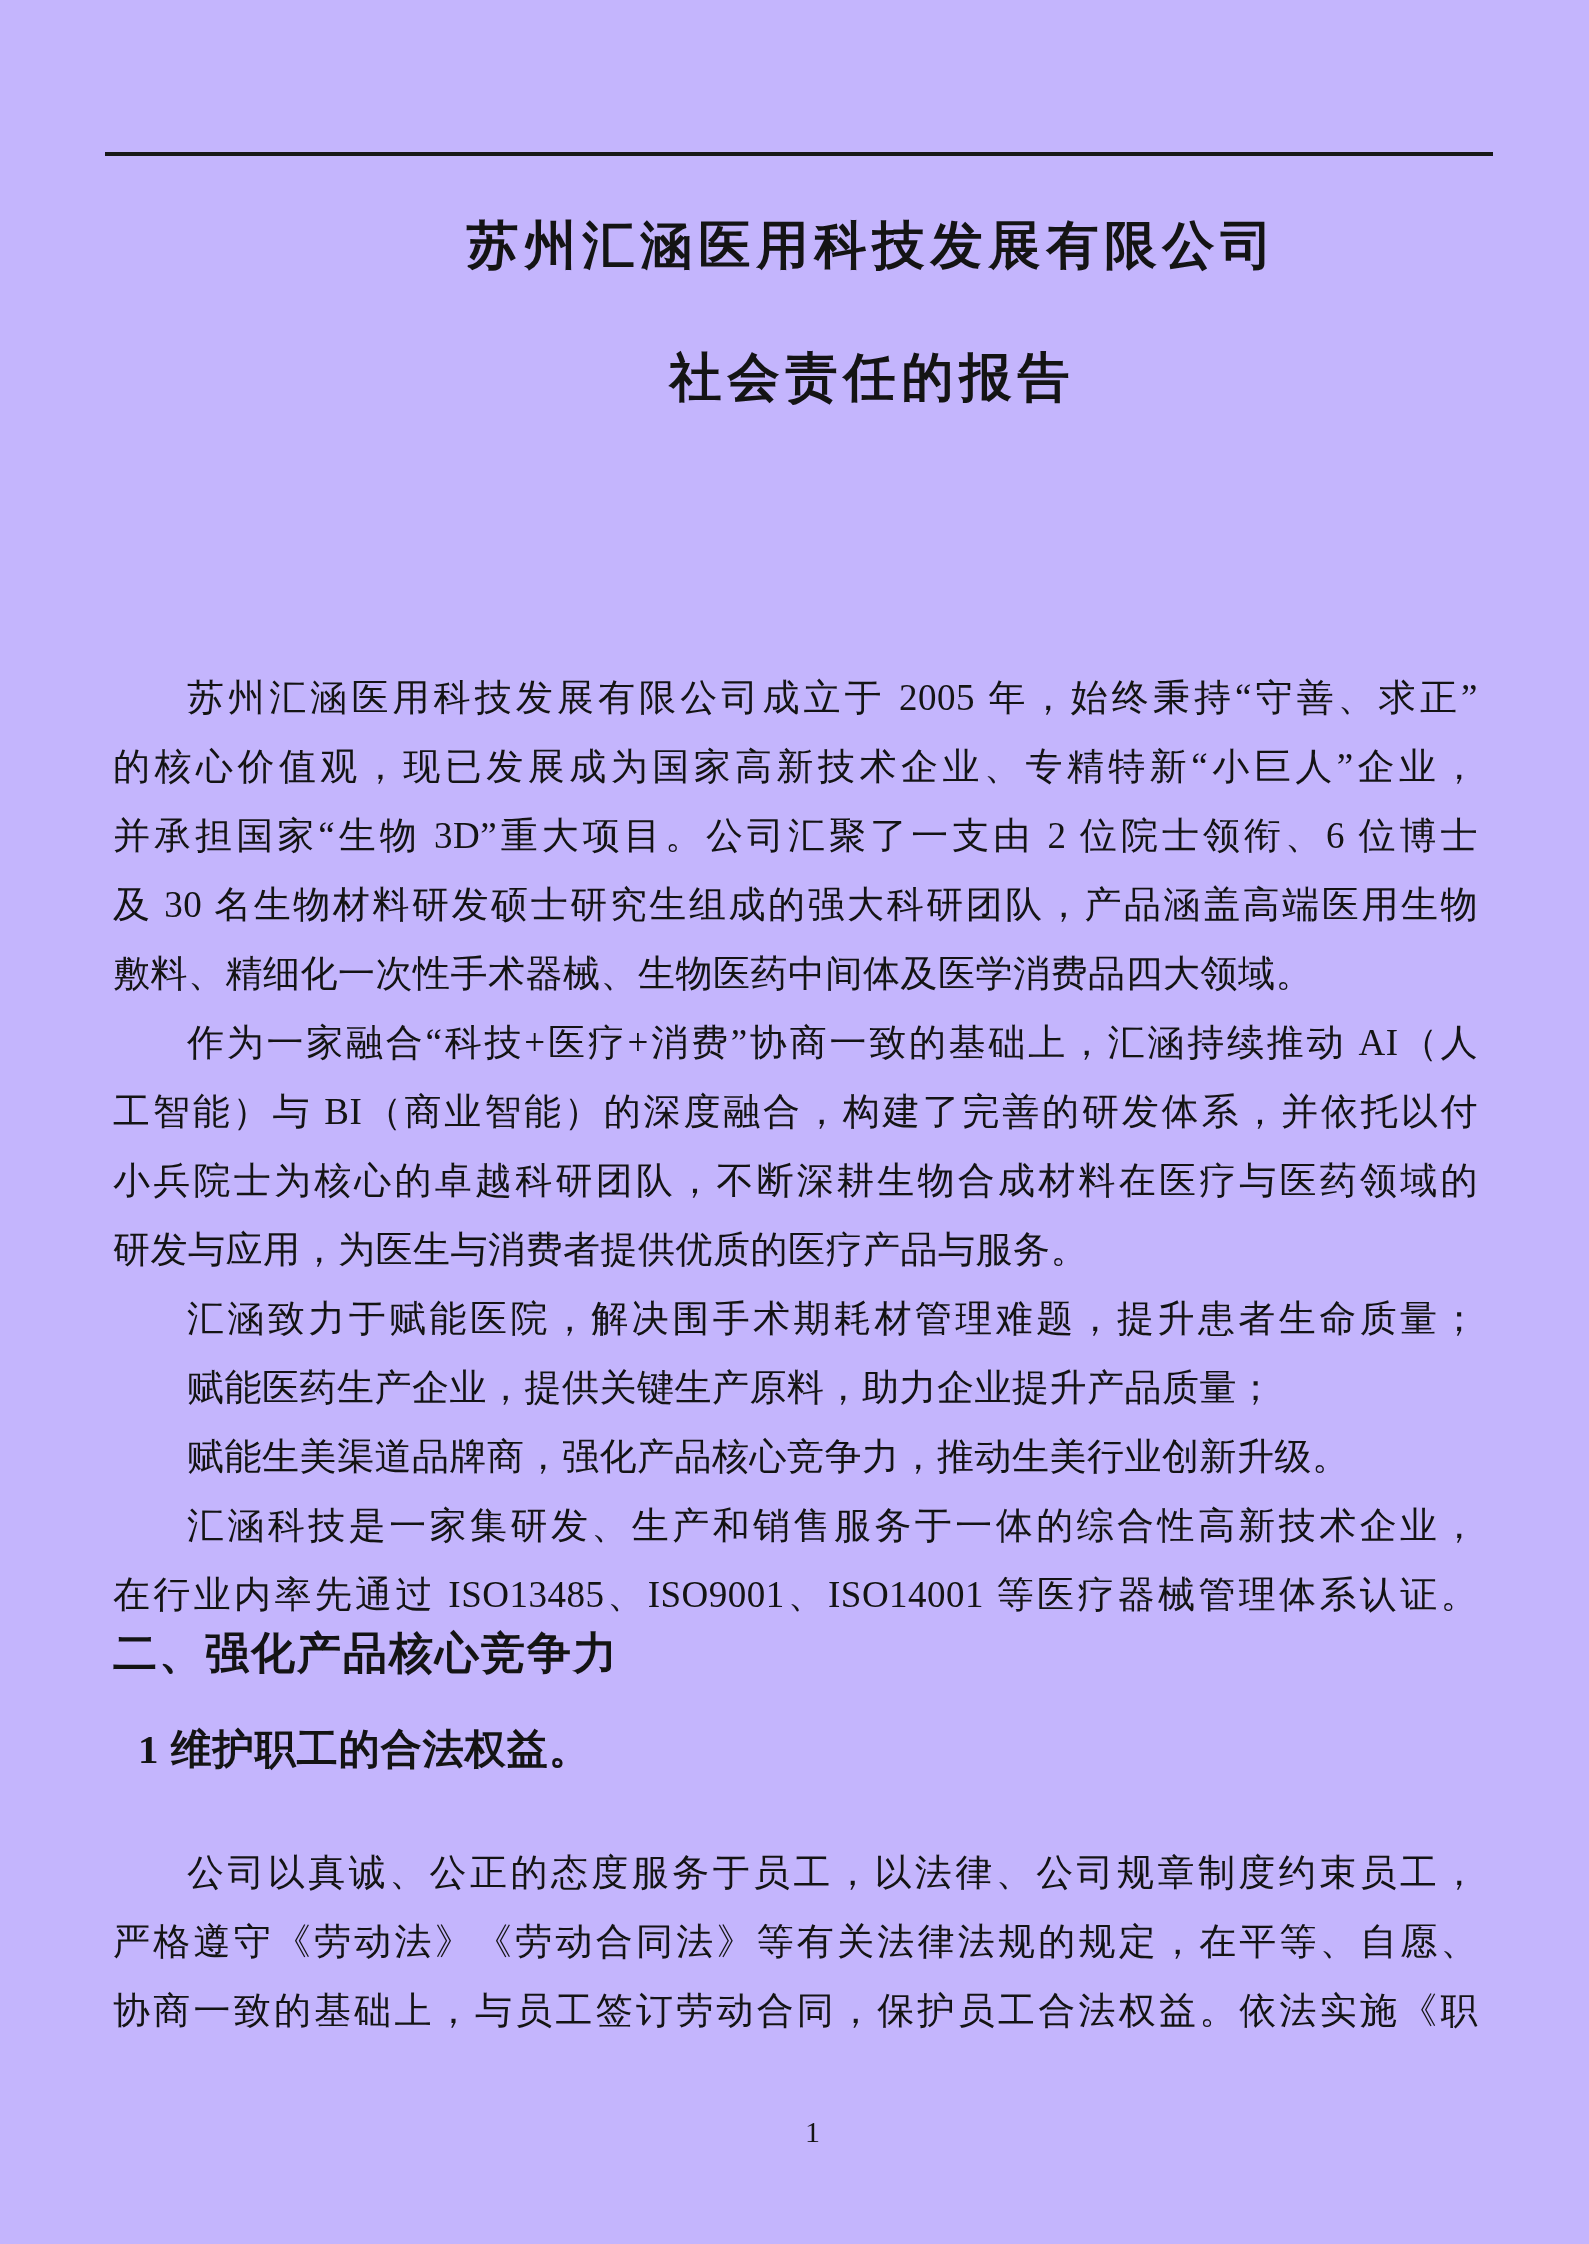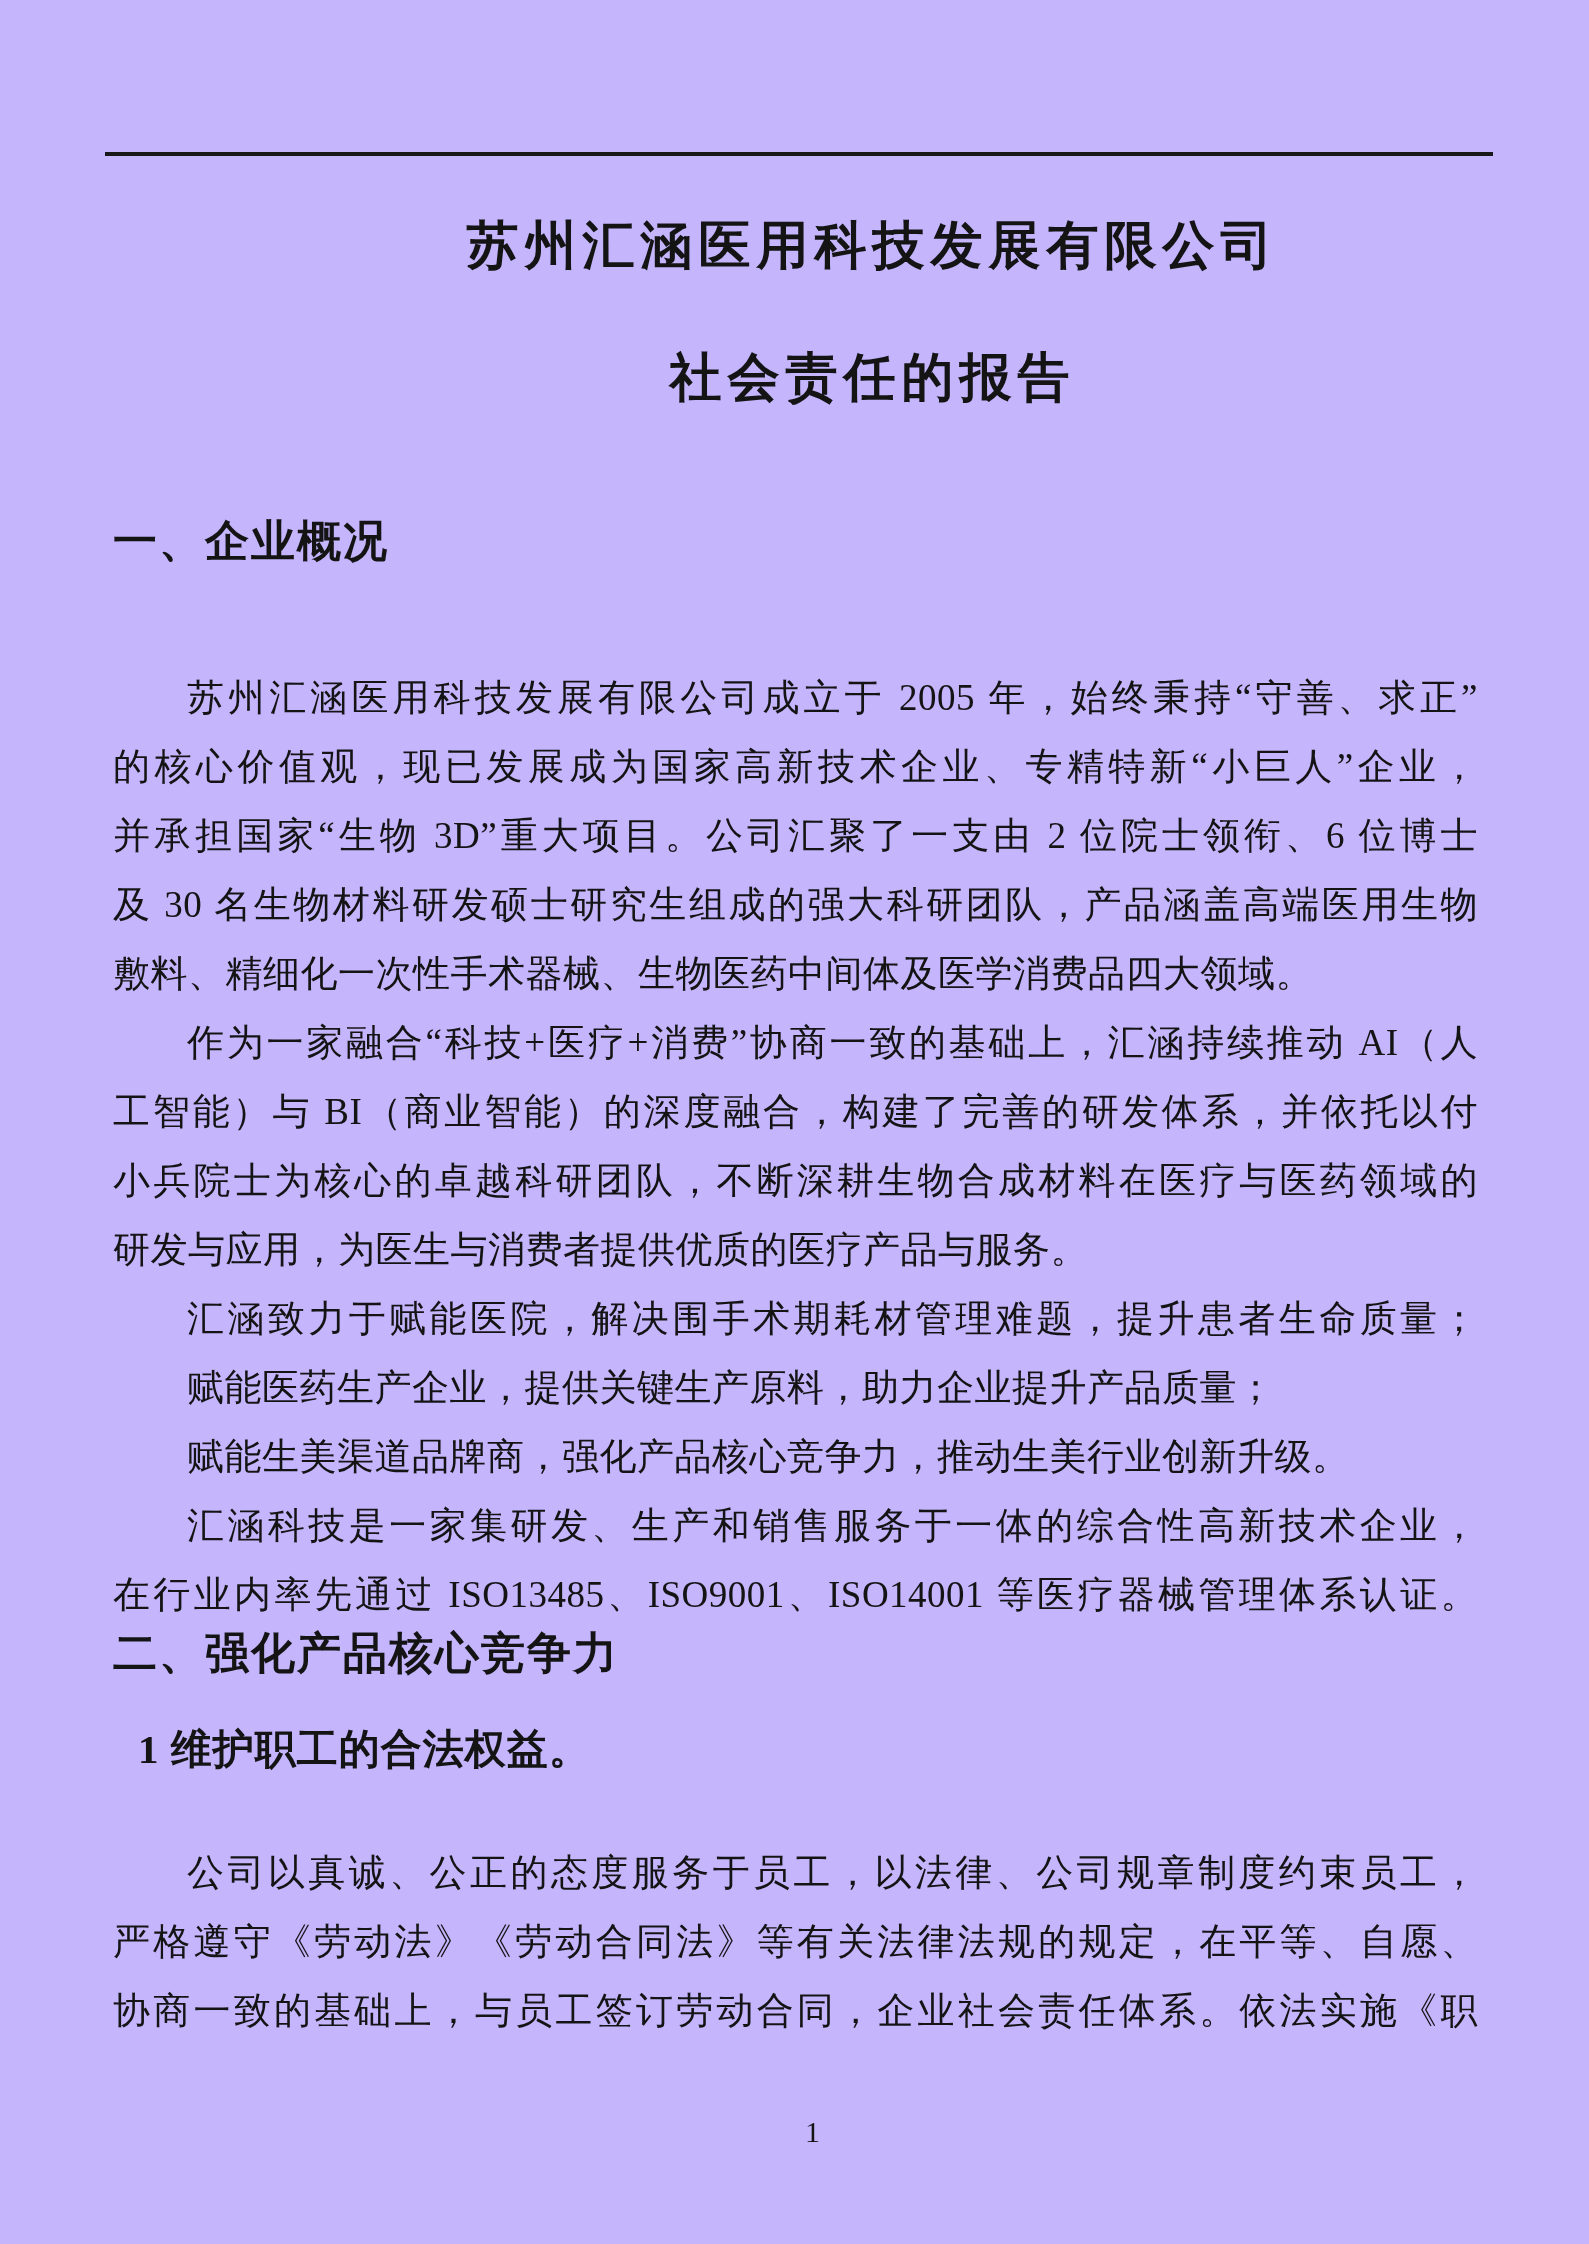--- a/index.html
+++ b/index.html
@@ -98,21 +98,20 @@
 </head>
 <body>
 
 <div class="page">
 
   <div class="top-rule"></div>
 
   <div class="doc-title line1">苏州汇涵医用科技发展有限公司</div>
   <div class="doc-title line2">社会责任的报告</div>
 
-  <div class="section-heading heading-one">一、企业概况</div>
 
   <div class="body-block block-1">
 
     <div class="ln fill ind">苏州汇涵医用科技发展有限公司成立于 2005 年，始终秉持“守善、求正”</div>
     <div class="ln fill">的核心价值观，现已发展成为国家高新技术企业、专精特新“小巨人”企业，</div>
     <div class="ln fill">并承担国家“生物 3D”重大项目。公司汇聚了一支由 2 位院士领衔、6 位博士</div>
     <div class="ln fill">及 30 名生物材料研发硕士研究生组成的强大科研团队，产品涵盖高端医用生物</div>
     <div class="ln">敷料、精细化一次性手术器械、生物医药中间体及医学消费品四大领域。</div>
 
     <div class="ln fill ind">作为一家融合“科技+医疗+消费”协商一致的基础上，汇涵持续推动 AI（人</div>
@@ -129,18 +128,18 @@
   </div>
 
   <div class="section-heading heading-two">二、强化产品核心竞争力</div>
 
   <div class="sub-heading sub-heading-1">1 维护职工的合法权益。</div>
 
   <div class="body-block block-2">
 
     <div class="ln fill ind">公司以真诚、公正的态度服务于员工，以法律、公司规章制度约束员工，</div>
     <div class="ln fill">严格遵守《劳动法》《劳动合同法》等有关法律法规的规定，在平等、自愿、</div>
-    <div class="ln fill">协商一致的基础上，与员工签订劳动合同，企业社会责任体系。依法实施《职</div>
+    <div class="ln fill">协商一致的基础上，与员工签订劳动合同，保护员工合法权益。依法实施《职</div>
   </div>
 
   <div class="page-number">1</div>
 
 </div>
 
 </body></html>

